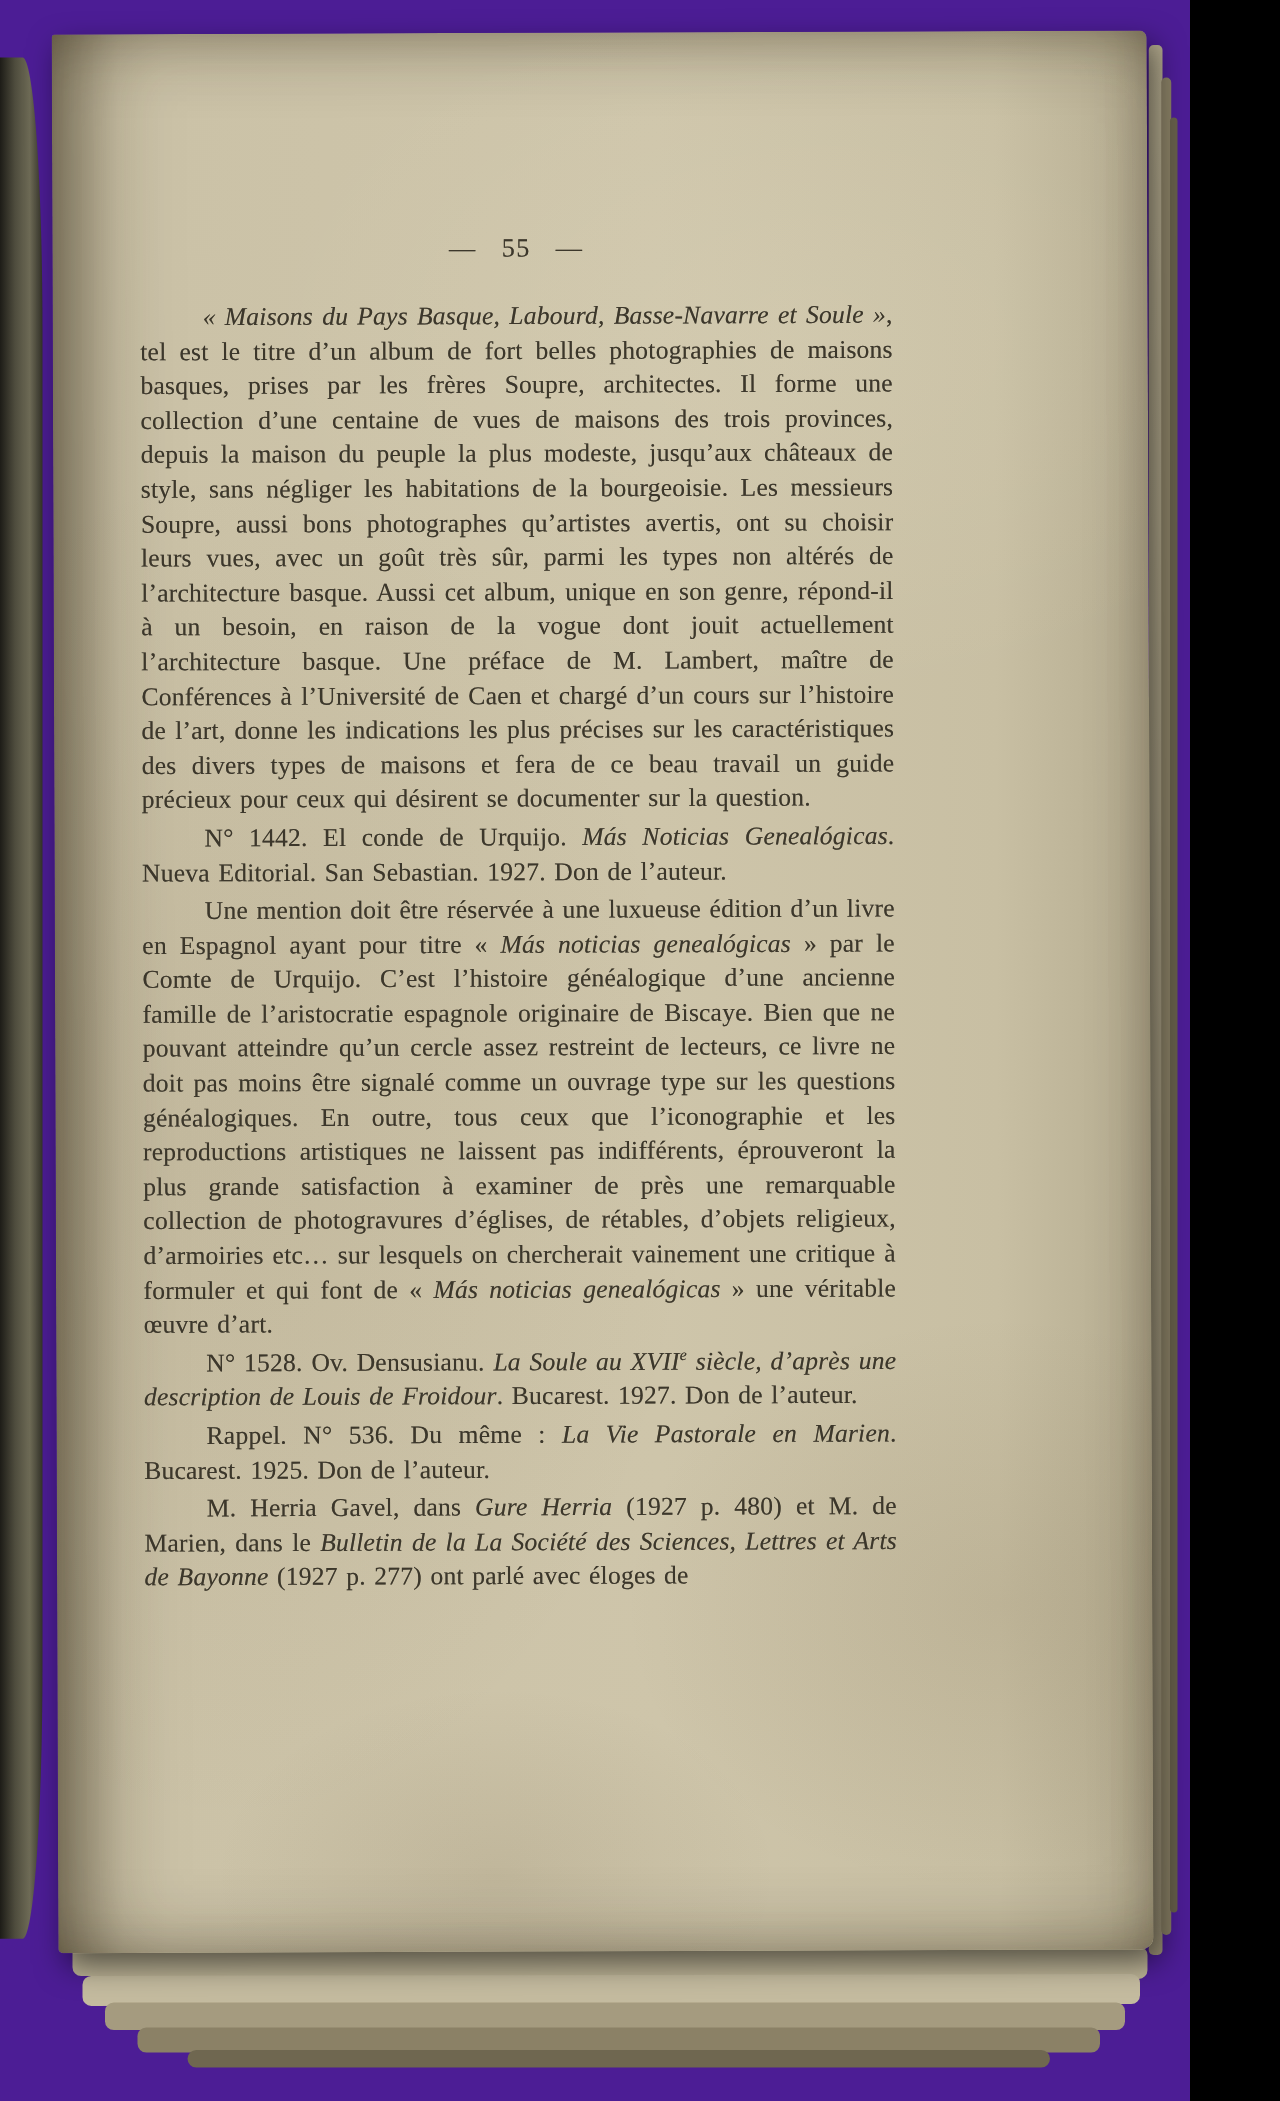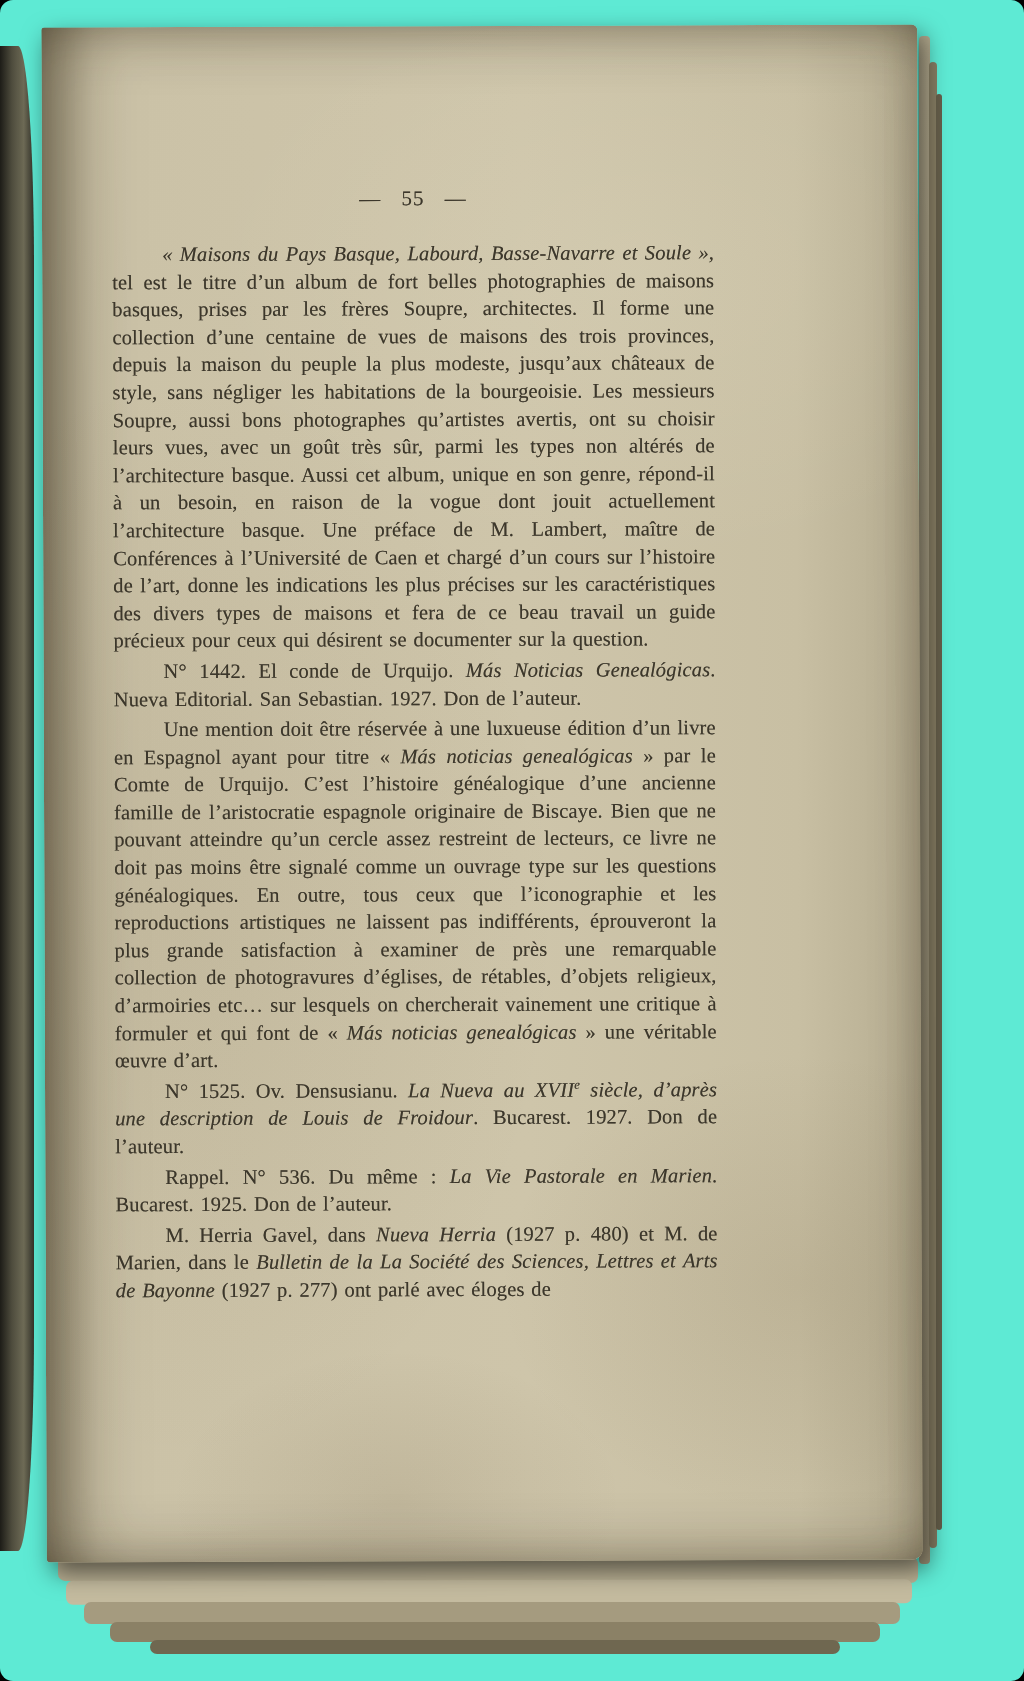--- a/index.html
+++ b/index.html
@@ -1,22 +1,21 @@
 <!DOCTYPE html>
 <html><head>
 <meta charset="utf-8">
 <style>
   html,body{margin:0;padding:0;background:#000;}
   .scan{
     position:relative;
-    width:1024px;height:1681px;
-    background:#5eead4;
+    width:952px;height:1681px;
+    background:#4c1d95;
     overflow:hidden;
     font-family:"Liberation Serif","DejaVu Serif",serif;
-    border-radius:13px;
   }
   
   .left-page-edge{
     position:absolute;left:0;top:46px;width:34px;height:1505px;
     background:linear-gradient(90deg,#1d1c17 0%,#4e4c3d 35%,#6e6b56 70%,#34332a 100%);
     border-radius:0 16px 16px 0 / 0 220px 220px 0;
   }
   
   .right-strip{position:absolute;border-radius:4px;}
   .rs1{left:919px;top:36px;width:11px;height:1528px;background:linear-gradient(180deg,#b3aa8e,#9c9277);}
@@ -92,20 +91,20 @@
   <div class="bottom-strip bs4"></div>
   <div class="bottom-strip bs5"></div>
 
   <div class="book-page">
     <div class="text-column">
       <div class="page-number">— 55 —</div>
       <div>
           <p class="para"><span class="it">« Maisons du Pays Basque, Labourd, Basse-Navarre et Soule »</span><span>, tel est le titre d’un album de fort belles photographies de maisons basques, prises par les frères Soupre, architectes. Il forme une collection d’une centaine de vues de maisons des trois provinces, depuis la maison du peuple la plus modeste, jusqu’aux châteaux de style, sans négliger les habitations de la bourgeoisie. Les messieurs Soupre, aussi bons photographes qu’artistes avertis, ont su choisir leurs vues, avec un goût très sûr, parmi les types non altérés de l’architecture basque.  Aussi cet album, unique en son genre, répond-il à un besoin, en raison de la vogue dont jouit actuellement l’architecture basque. Une préface de M. Lambert, maître de Conférences à l’Université de Caen et chargé d’un cours sur l’histoire de l’art, donne les indications les plus précises sur les caractéristiques des divers types de maisons et fera de ce beau travail un guide précieux pour ceux qui désirent se documenter sur la question.</span></p>
           <p class="para"><span>N° 1442. El conde de Urquijo. </span><span class="it">Más Noticias Genealógicas</span><span>. Nueva Editorial. San Sebastian. 1927. Don de l’auteur.</span></p>
           <p class="para"><span>Une mention doit être réservée à une luxueuse édition d’un livre en Espagnol ayant pour titre « </span><span class="it">Más noticias genealógicas</span><span> » par le Comte de Urquijo. C’est l’histoire généalogique d’une ancienne famille de l’aristocratie espagnole originaire de Biscaye. Bien que ne pouvant atteindre qu’un cercle assez restreint de lecteurs, ce livre ne doit pas moins être signalé comme un ouvrage type sur les questions généalogiques. En outre, tous ceux que l’iconographie et les reproductions artistiques ne laissent pas indifférents, éprouveront la plus grande satisfaction à examiner de près une remarquable collection de  photogravures d’églises, de rétables, d’objets religieux, d’armoiries etc… sur lesquels on chercherait vainement une critique à formuler et qui font de « </span><span class="it">Más noticias genealógicas</span><span> » une véritable œuvre d’art.</span></p>
-          <p class="para"><span>N° 1525. Ov. Densusianu. </span><span class="it">La Nueva au XVII</span><span class="it sup">e</span><span class="it"> siècle, d’après une description de Louis de Froidour</span><span>. Bucarest. 1927. Don de l’auteur.</span></p>
+          <p class="para"><span>N° 1528. Ov. Densusianu. </span><span class="it">La Soule au XVII</span><span class="it sup">e</span><span class="it"> siècle, d’après une description de Louis de Froidour</span><span>. Bucarest. 1927. Don de l’auteur.</span></p>
           <p class="para"><span>Rappel. N° 536. Du même : </span><span class="it">La Vie Pastorale en Marien</span><span>. Bucarest. 1925. Don de l’auteur.</span></p>
-          <p class="para"><span>M. Herria Gavel, dans </span><span class="it">Nueva Herria</span><span> (1927 p. 480) et M. de Marien, dans le </span><span class="it">Bulletin de la La Société des Sciences, Lettres et Arts de Bayonne</span><span> (1927 p. 277) ont parlé avec éloges de</span></p>
+          <p class="para"><span>M. Herria Gavel, dans </span><span class="it">Gure Herria</span><span> (1927 p. 480) et M. de Marien, dans le </span><span class="it">Bulletin de la La Société des Sciences, Lettres et Arts de Bayonne</span><span> (1927 p. 277) ont parlé avec éloges de</span></p>
         </div>
     </div>
   </div>
 
 </div>
 
 </body></html>

